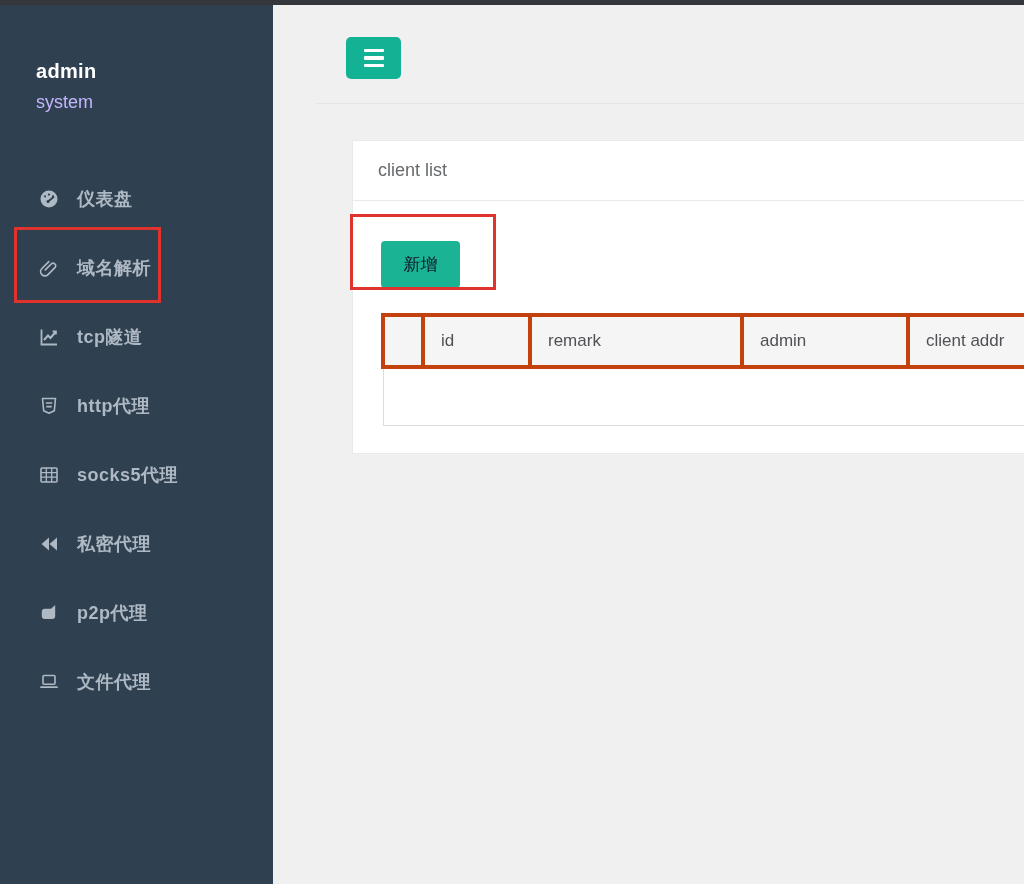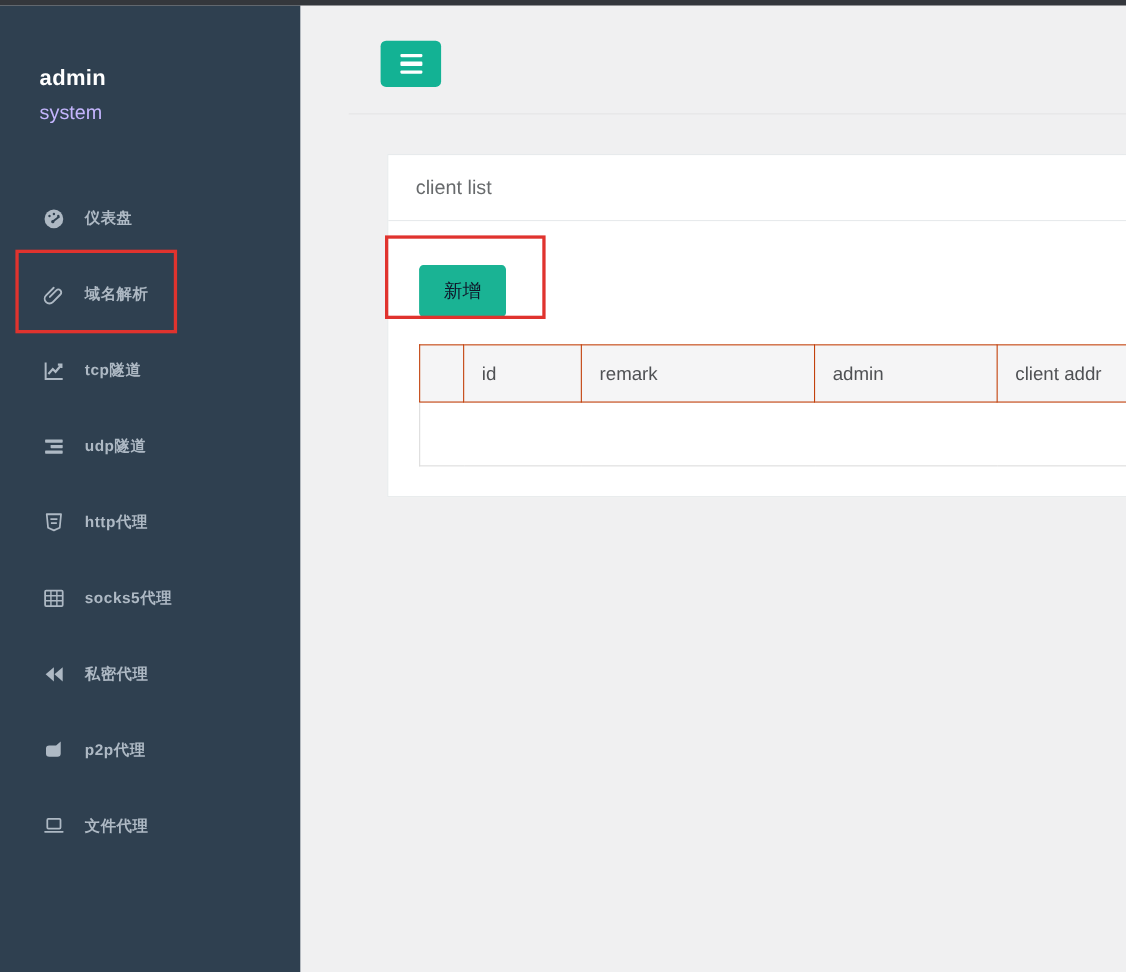--- a/index.html
+++ b/index.html
@@ -18,21 +18,21 @@
     position:absolute; top:5px; left:0; width:273px; height:879px;
     background:#2f4050;
   }
   .user-block { padding:55px 0 0 36px; }
   .user-name { color:#ffffff; font-size:20px; font-weight:bold; letter-spacing:.3px; }
   .user-role { color:#c4b5fd; font-size:18px; margin-top:9px; }
 
   .menu { margin-top:51px; }
   .side-item {
     height:69px; display:flex; align-items:center;
-    padding-left:38px; color:#aeb9c4; font-size:14px; font-weight:600;
+    padding-left:38px; color:#aeb9c4; font-size:18px; font-weight:600;
     cursor:pointer; position:relative; letter-spacing:.5px;
   }
   .side-item .icn { width:22px; height:22px; margin-right:17px; flex:0 0 22px; display:flex; align-items:center; }
   .side-item .icn svg { width:22px; height:22px; display:block; }
   .side-item.active {
     background:#293846; color:#ffffff;
     border-left:5px solid #19aa8d; padding-left:33px;
   }
 
   
@@ -59,21 +59,21 @@
   .panel-body { padding:40px 0 27px 28px; }
   .add-btn {
     width:79px; height:47px; background:#1ab394; color:#0f172a;
     border:none; border-radius:4px; font-size:17px; cursor:pointer;
     font-family:Liberation Mono, monospace;
   }
   .client-table {
     margin-top:25px; border-collapse:collapse; table-layout:fixed; width:790px;
   }
   .client-table th {
-    background:#f5f5f6; border:1px solid #c2410c;
+    background:#f5f5f6; border:4px solid #c2410c;
     height:52px; text-align:left; padding-left:16px;
     font-size:17px; font-weight:500; color:#4f5154;
   }
   .client-table td { border:1px solid #dddddd; height:58px; background:#ffffff; }
   .c0{width:40px;} .c1{width:107px;} .c2{width:212px;} .c3{width:166px;} .c4{width:265px;}
 
   
   .annotation { position:absolute; border:3px solid #e0332e; background:transparent; z-index:10; }
   #ann-client { left:14px; top:227px; width:147px; height:76px; }
   #ann-add   { left:350px; top:214px; width:146px; height:76px; }
@@ -112,30 +112,20 @@
       </div>
       <div class="side-item">
         <span class="icn">
           <svg viewBox="0 0 22 22">
             <path d="M3.5 3.5v15h15.5" fill="none" stroke="currentColor" stroke-width="1.8"></path>
             <path d="M6 14l4-4.5 2.5 2.5 5-6" fill="none" stroke="currentColor" stroke-width="2"></path>
             <path d="M14.6 5.4h3.2v3.2" fill="none" stroke="currentColor" stroke-width="2"></path>
           </svg>
         </span>
         <span>tcp隧道</span>
-      </div>
-      <div class="side-item">
-        <span class="icn">
-          <svg viewBox="0 0 22 22" fill="currentColor">
-            <rect x="3" y="4.5" width="16" height="3" rx="0.6"></rect>
-            <rect x="8" y="9.5" width="11" height="3" rx="0.6"></rect>
-            <rect x="3" y="14.5" width="16" height="3" rx="0.6"></rect>
-          </svg>
-        </span>
-        <span>udp隧道</span>
       </div>
       <div class="side-item">
         <span class="icn">
           <svg viewBox="0 0 22 22">
             <path d="M4.5 3.5h13l-1.2 12.3-5.3 2.4-5.3-2.4z" fill="none" stroke="currentColor" stroke-width="1.6" stroke-linejoin="round"></path>
             <path d="M7.8 8h6.4M8.3 11.6h5.4" stroke="currentColor" stroke-width="1.6" fill="none"></path>
           </svg>
         </span>
         <span>http代理</span>
       </div>

